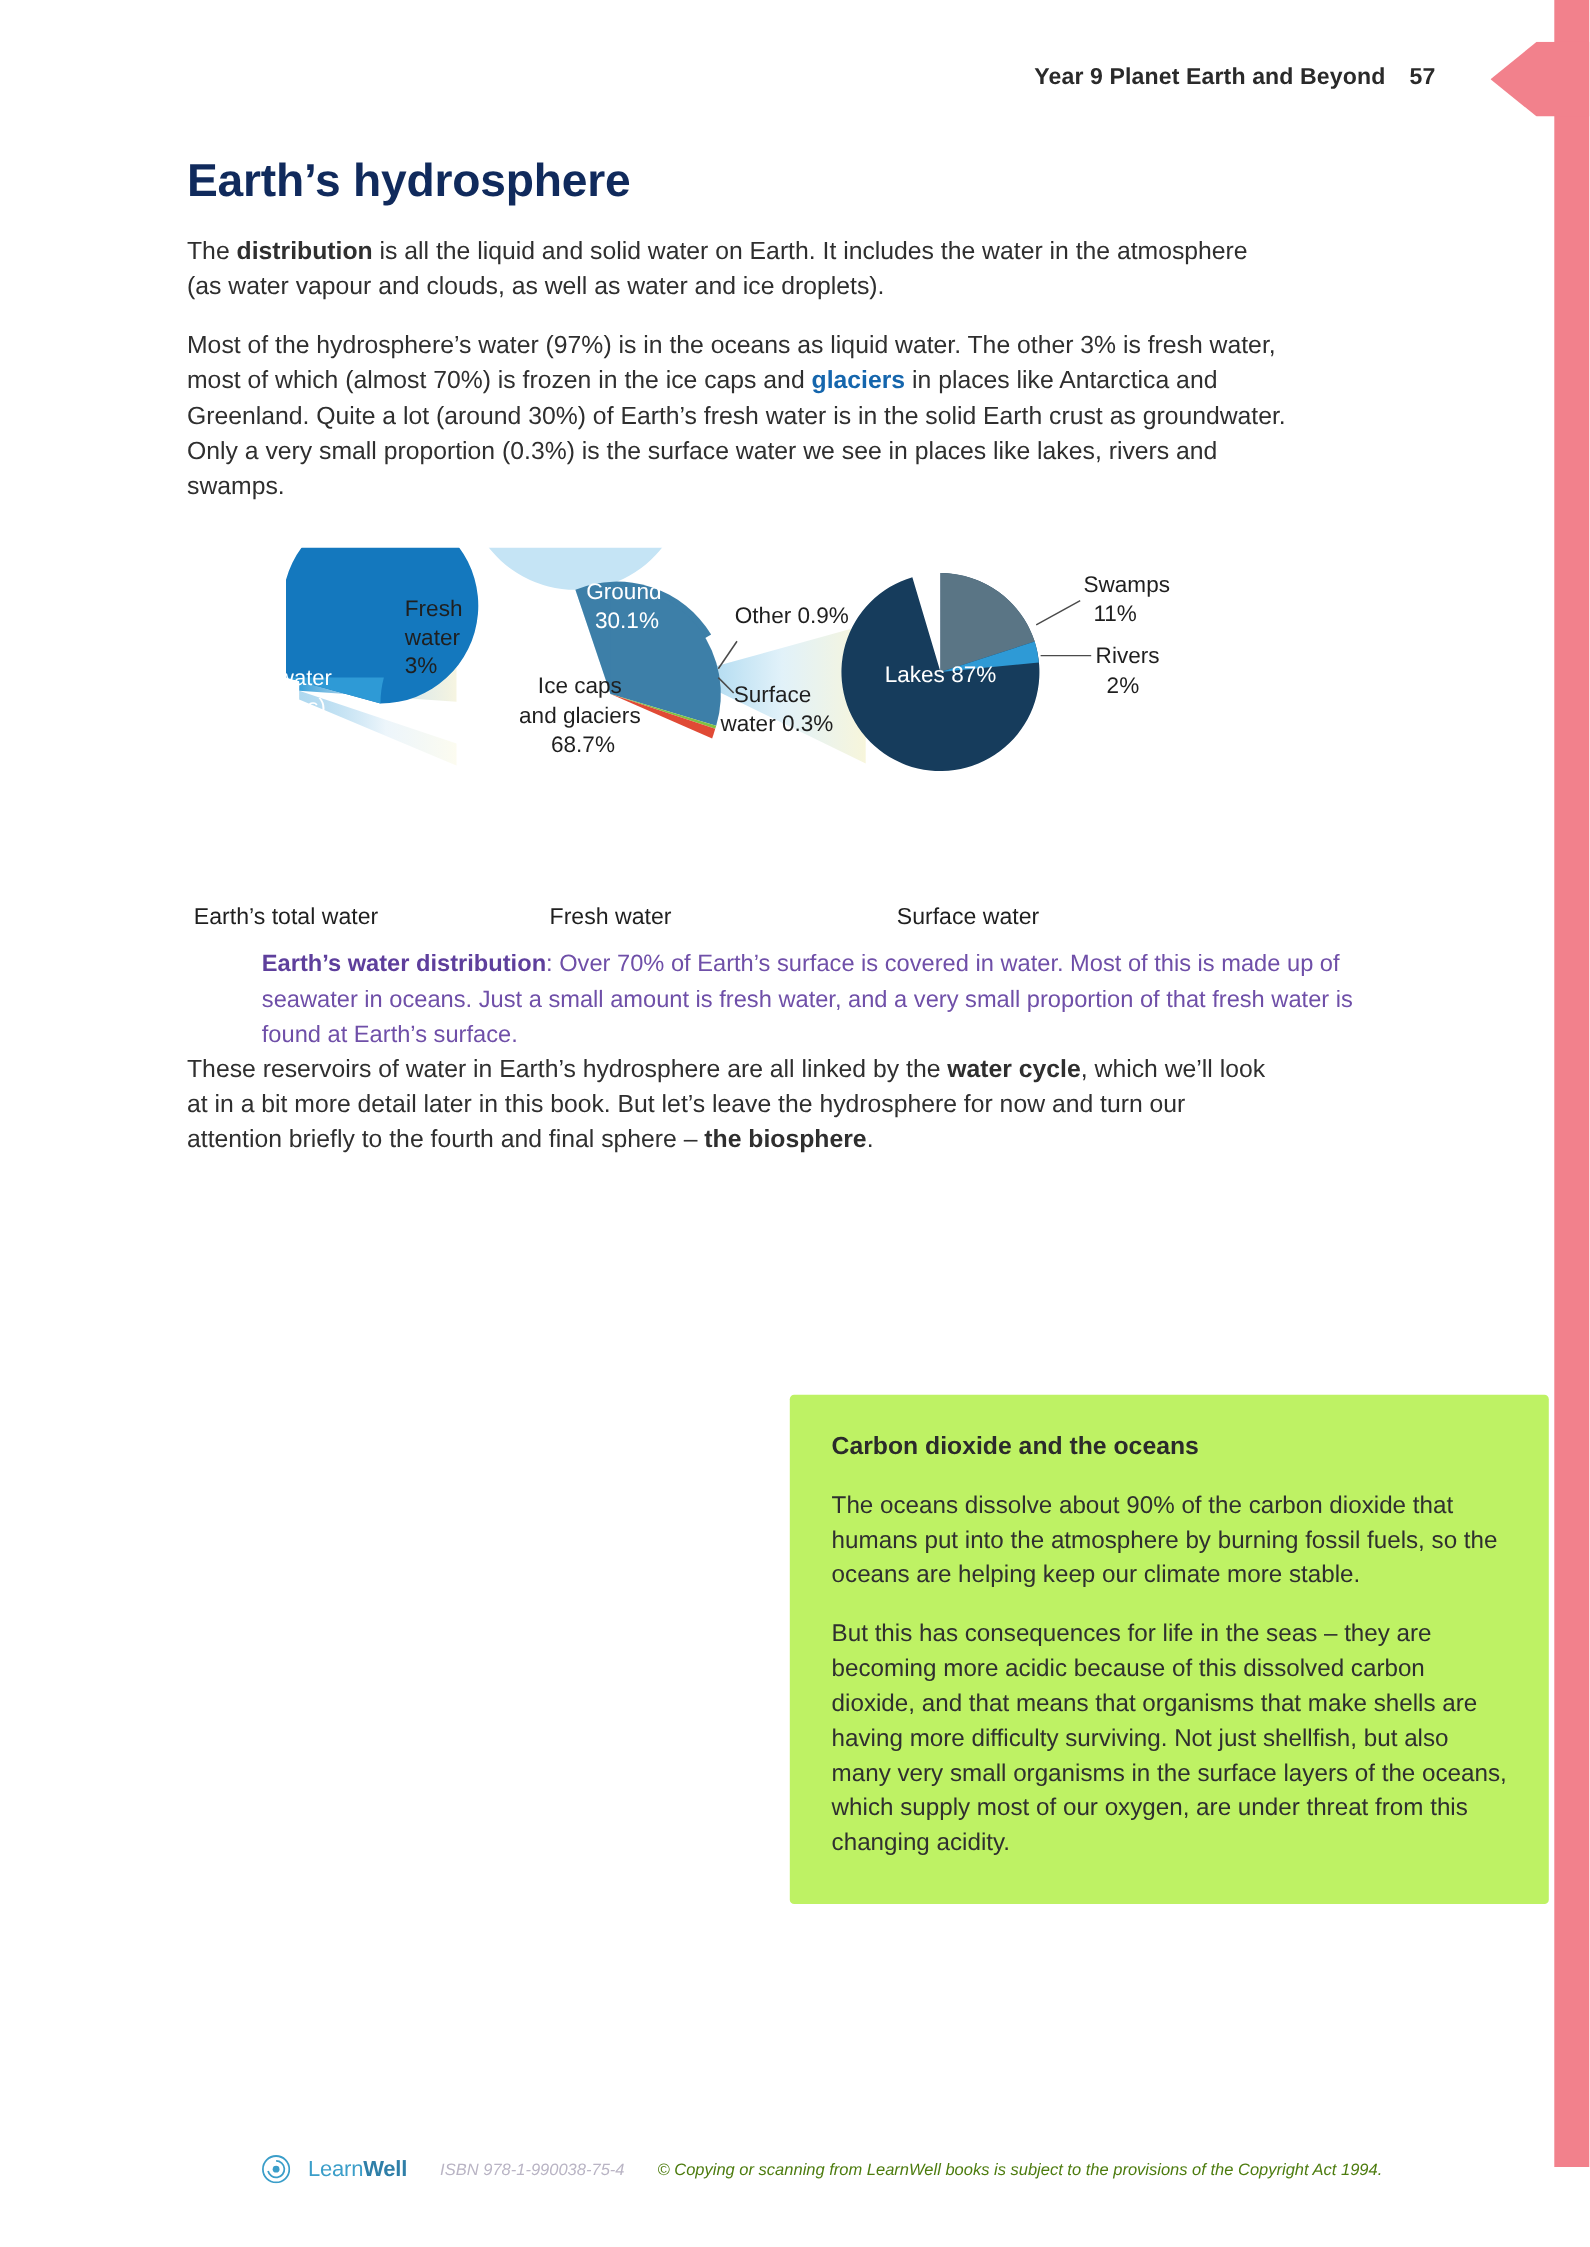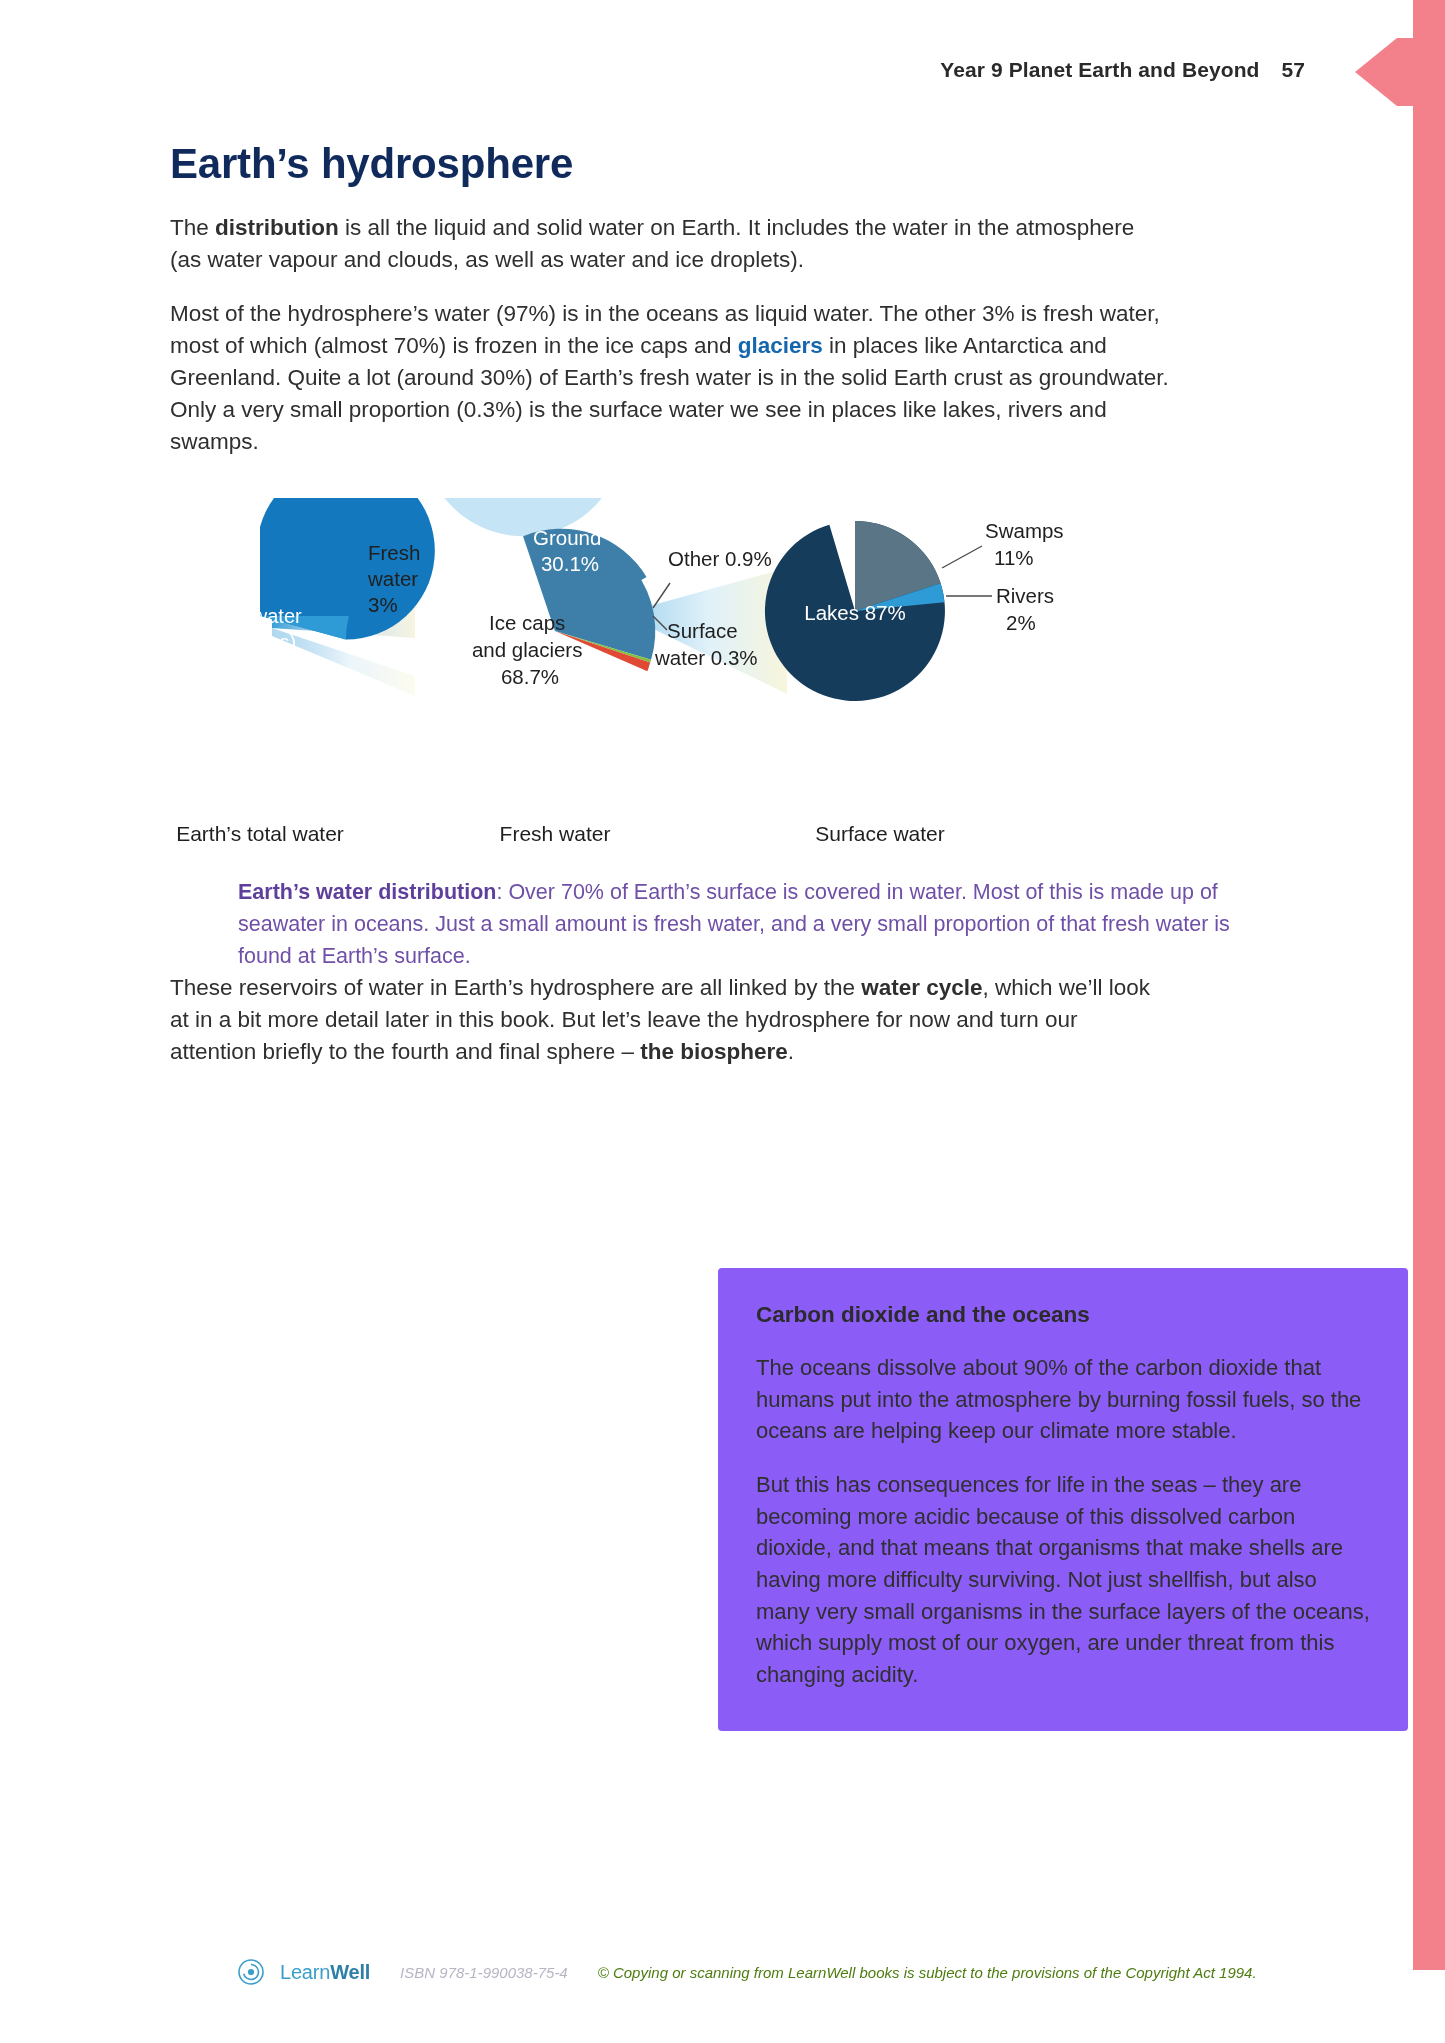--- a/index.html
+++ b/index.html
@@ -85,40 +85,40 @@
     position: absolute;
     font-size: 21px;
     font-weight: 400;
     color: #1f1f1f;
     text-align: center;
     transform: translateX(-50%);
   }
 
   
   .caption {
-    margin-top: 58px;
+    margin-top: 42px;
     margin-left: 68px;
     width: 1030px;
     font-size: 21.5px;
     line-height: 1.5;
     color: #6f4fa8;
   }
   .caption b { font-weight: 700; color: #5e3f9c; }
 
   
   .after { margin-top: 78px; }
 
   
   .pink-box {
     position: absolute;
     left: 718px;
     top: 1268px;
     width: 690px;
     padding: 34px 38px 40px 38px;
-    background: #8b5cf6;
+    background: #bef264;
     border-radius: 4px;
   }
   .pink-box h3 {
     font-size: 22.5px;
     font-weight: 700;
     color: #2b2b2b;
     margin-bottom: 24px;
   }
   .pink-box p {
     font-size: 22px;

